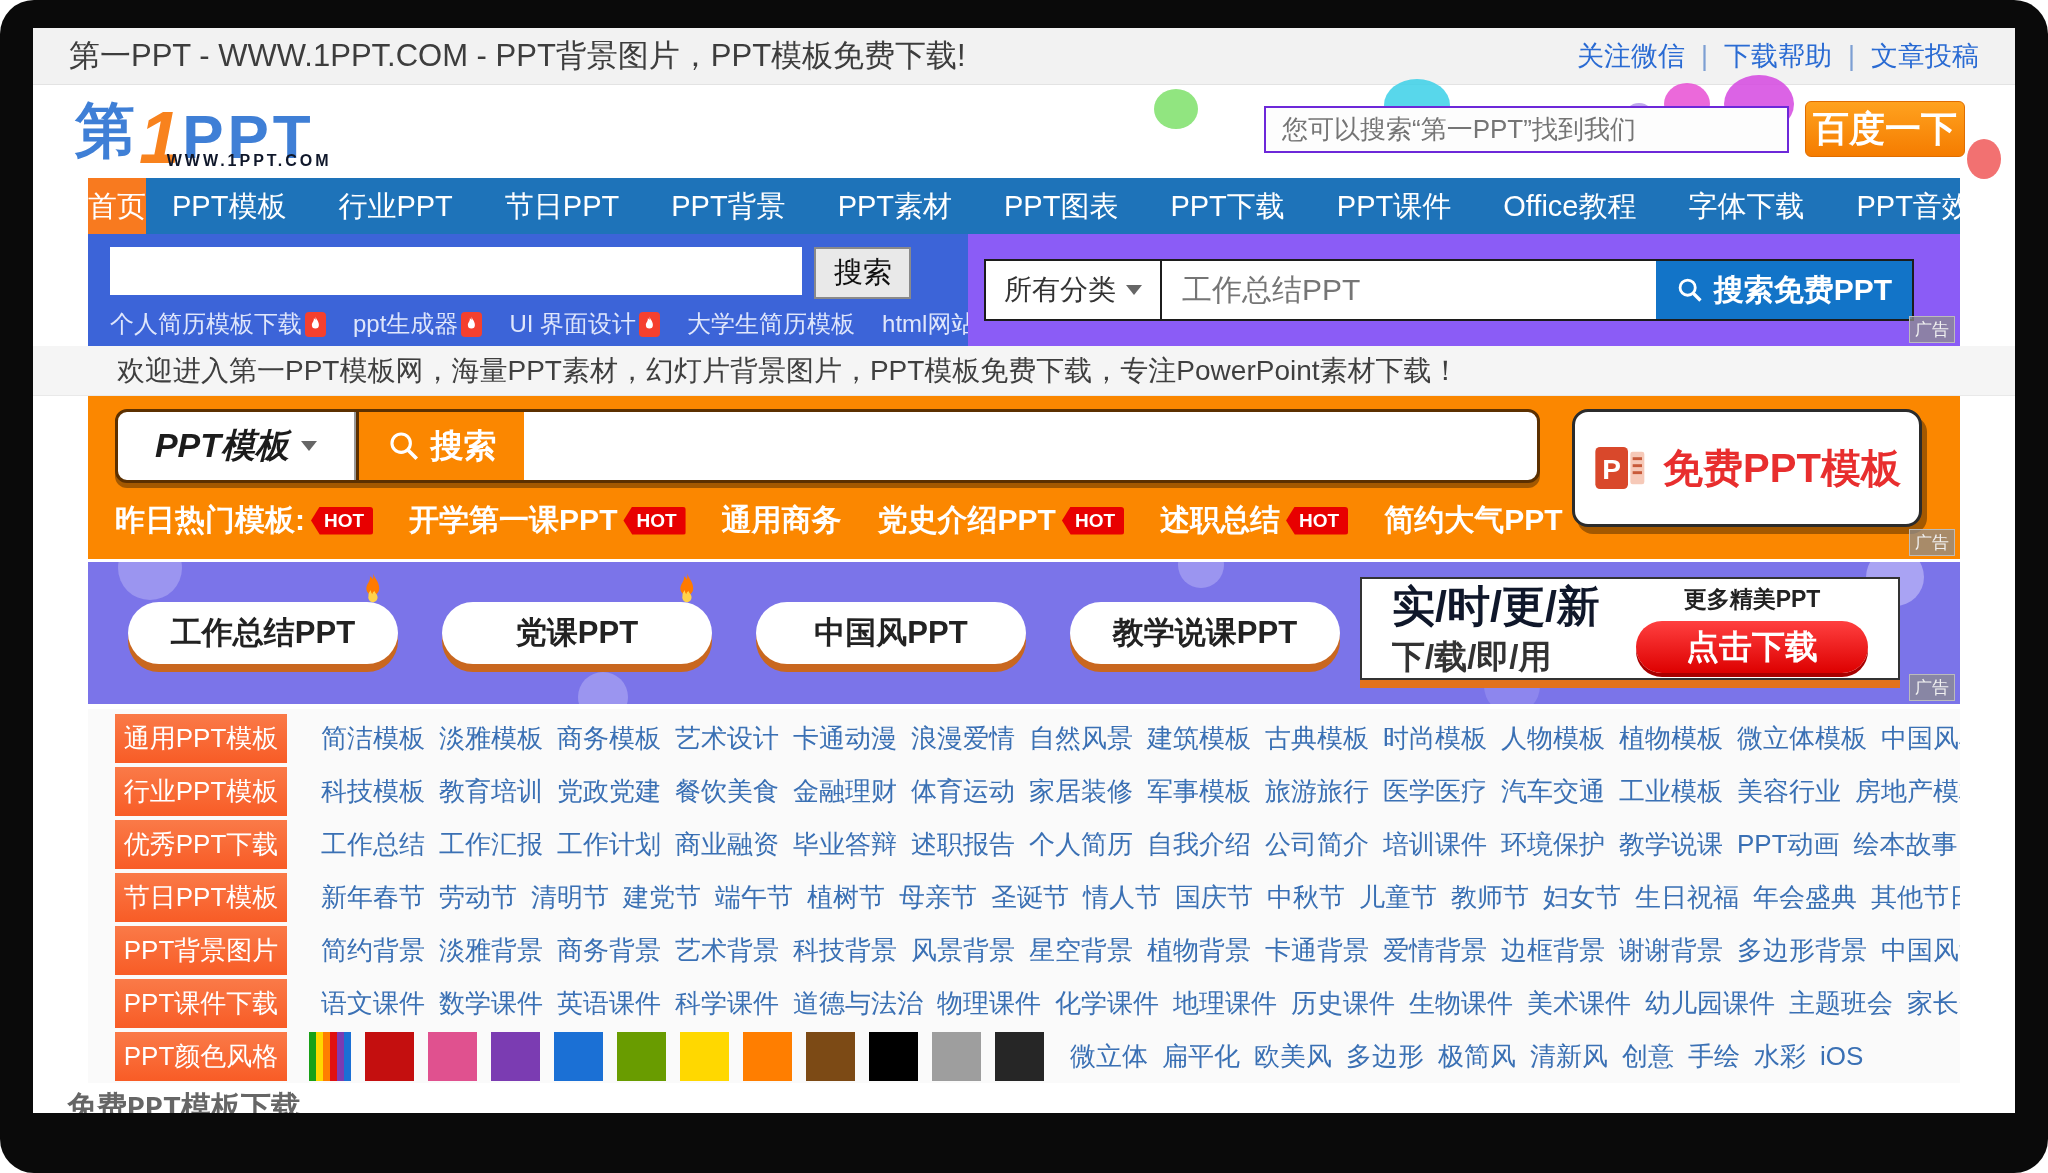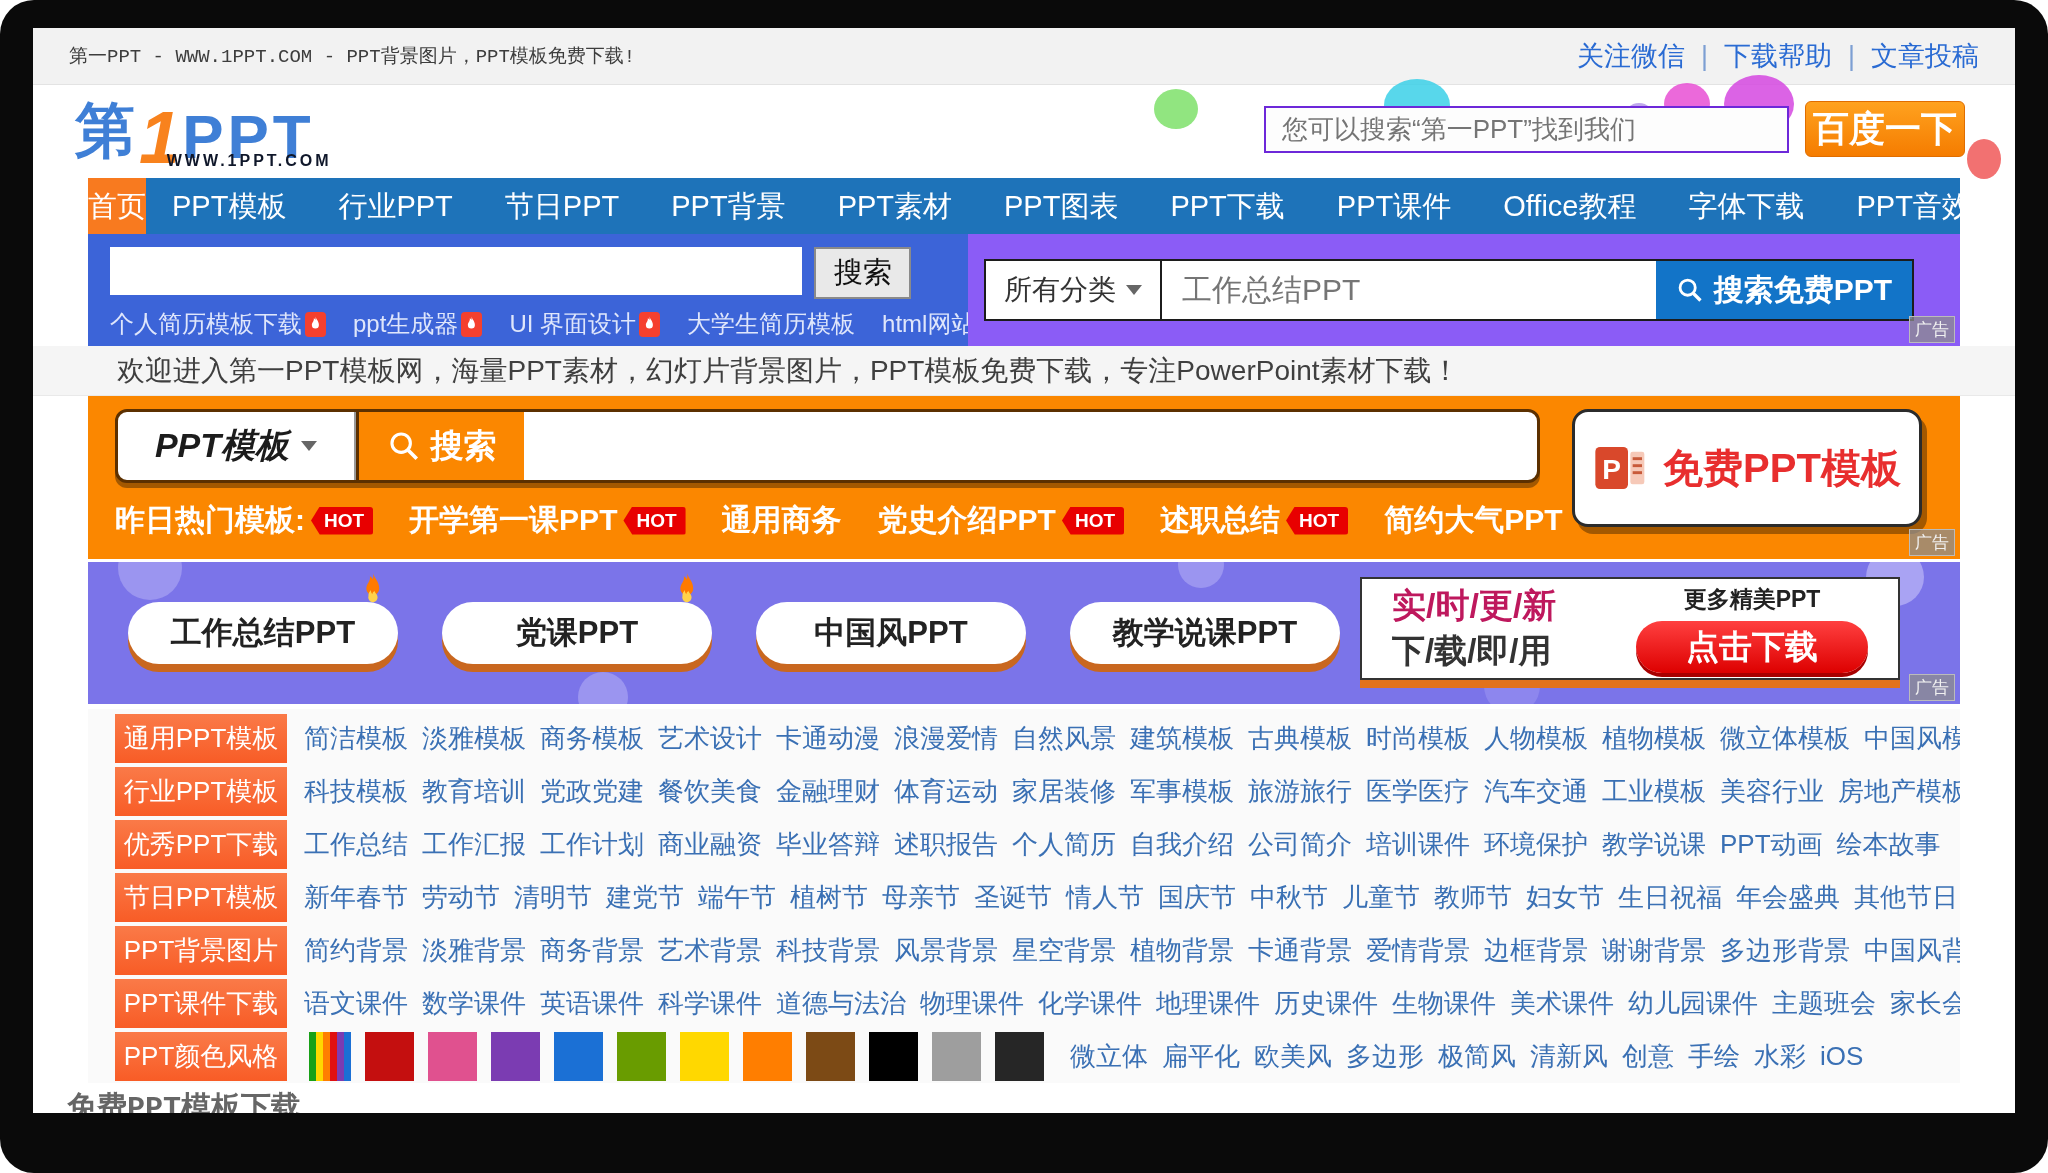--- a/index.html
+++ b/index.html
@@ -5,21 +5,21 @@
   * { margin:0; padding:0; box-sizing:border-box; }
   html,body { width:2048px; height:1173px; background:#ffffff; overflow:hidden;
               font-family:"Liberation Sans","DejaVu Sans",sans-serif; }
   .frame { position:absolute; inset:0; background:#0a0a0a; border-radius:34px; }
   .window { position:absolute; left:33px; top:28px; right:33px; bottom:60px;
             background:#ffffff; overflow:hidden; }
 
   
   .titlebar { height:57px; background:#f2f2f2; border-bottom:1px solid #e3e3e3;
               display:flex; align-items:center; justify-content:space-between; padding:0 36px; }
-  .titlebar .title { font-size:19px; color:#3d3d3d;font-family:Liberation Mono, monospace; }
+  .titlebar .title { font-size:31px; color:#3d3d3d; }
   .titlebar .tlinks { display:flex; align-items:center; gap:16px; font-size:27px; color:#2a6bd3; }
   .titlebar .tlinks .sep { color:#7d9fd3; }
   .titlebar .tlinks span[data-interactable="true"] { cursor:pointer; }
 
   
   .header { height:93px; position:relative; background:#fff; }
   .logo { position:absolute; left:42px; top:6px; display:flex; align-items:flex-end; cursor:pointer; }
   .logo .lg1 { font-size:60px; font-weight:bold; color:#3f7fd6; letter-spacing:2px; }
   .logo .lg2 { font-size:74px; font-weight:bold; color:#f8821d; font-style:italic; line-height:.9; margin:0 2px; }
   .logo .lg3 { font-size:62px; font-weight:bold; color:#3f7fd6; letter-spacing:4px; }
@@ -96,35 +96,35 @@
   .purple { height:142px; background:#7b74e9; position:relative; overflow:hidden;
             display:flex; align-items:center; padding-left:40px; gap:44px; }
   .pdeco { position:absolute; border-radius:50%; background:#9b95f0; }
   .pill { position:relative; width:270px; height:62px; background:#fff; border-radius:34px;
           display:flex; align-items:center; justify-content:center; font-size:31px; font-weight:bold;
           color:#222; box-shadow:0 8px 0 #c9671f; cursor:pointer; z-index:1; }
   .pill .flame { position:absolute; top:-30px; right:12px; }
   .pcard { position:absolute; right:60px; top:15px; width:540px; height:103px; background:#fff;
            border:2px solid #333; box-shadow:0 8px 0 #e2721c; display:flex; align-items:center;
            justify-content:space-between; padding:0 30px; z-index:1; }
-  .pcard .pl1 { color:#be185d; font-size:34px; font-weight:bold; line-height:1.35; }
+  .pcard .pl1 { color:#0f172a; font-size:43px; font-weight:bold; line-height:1.35; }
   .pcard .pl2 { color:#333; font-size:33px; font-weight:bold; line-height:1.35; }
   .pcard .pright { text-align:center; }
   .pcard .pcap { color:#222; font-size:23px; font-weight:bold; margin-bottom:6px; }
   .pcard .pbtn { width:232px; height:52px; border:none; border-radius:28px;
                  background:linear-gradient(#ff4040,#dd0000); color:#fff; font-size:33px;
                  font-weight:bold; box-shadow:0 4px 0 #a80000; cursor:pointer; font-family:inherit; }
 
   
   .cats { background:#fafafa; padding:3px 0 0 27px; }
   .cat-row { display:flex; align-items:center; height:53px; }
   .cat-label { width:172px; height:49px; flex:0 0 172px; background:linear-gradient(#fa7a48,#f85c26);
                color:#fff; font-size:26px; display:flex; align-items:center; justify-content:center;
                cursor:pointer; }
-  .cat-links { display:flex; align-items:center; column-gap:14px; padding-left:17px;
+  .cat-links { display:flex; align-items:center; column-gap:14px; padding-left:34px;
                font-size:26px; color:#3a70b4; white-space:nowrap; overflow:hidden; }
   .cat-links .clink { cursor:pointer; }
   .swatches { display:flex; align-items:center; gap:14px; padding-left:22px; }
   .sw { width:49px; height:49px; cursor:pointer; }
   .sw.rainbow { background:linear-gradient(90deg,#18a018 0 17%,#ffd800 17% 34%,#ff7e00 34% 50%,
                 #e01010 50% 67%,#7b3cb2 67% 84%,#1b70d5 84% 100%); width:42px; }
   .color-links { padding-left:26px; }
 
   
   .footer { height:33px; overflow:hidden; background:#fff; padding-left:34px; }

